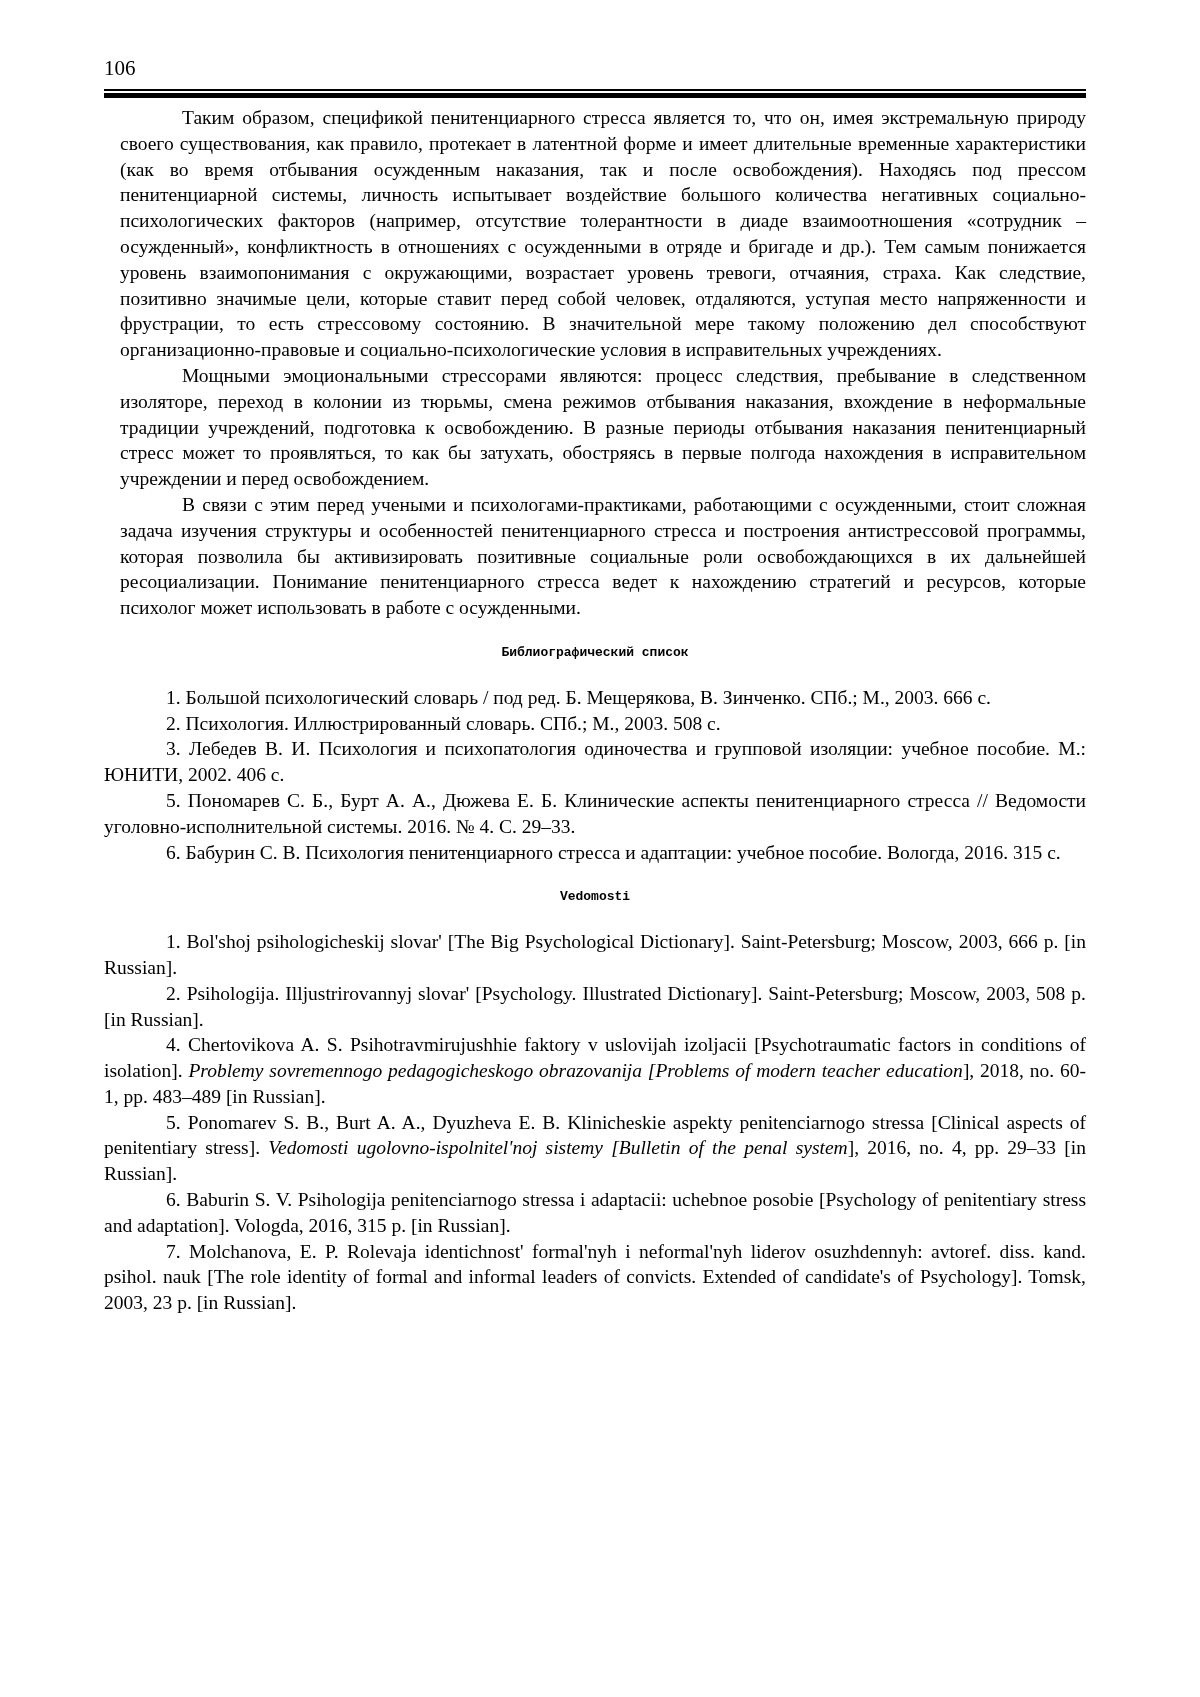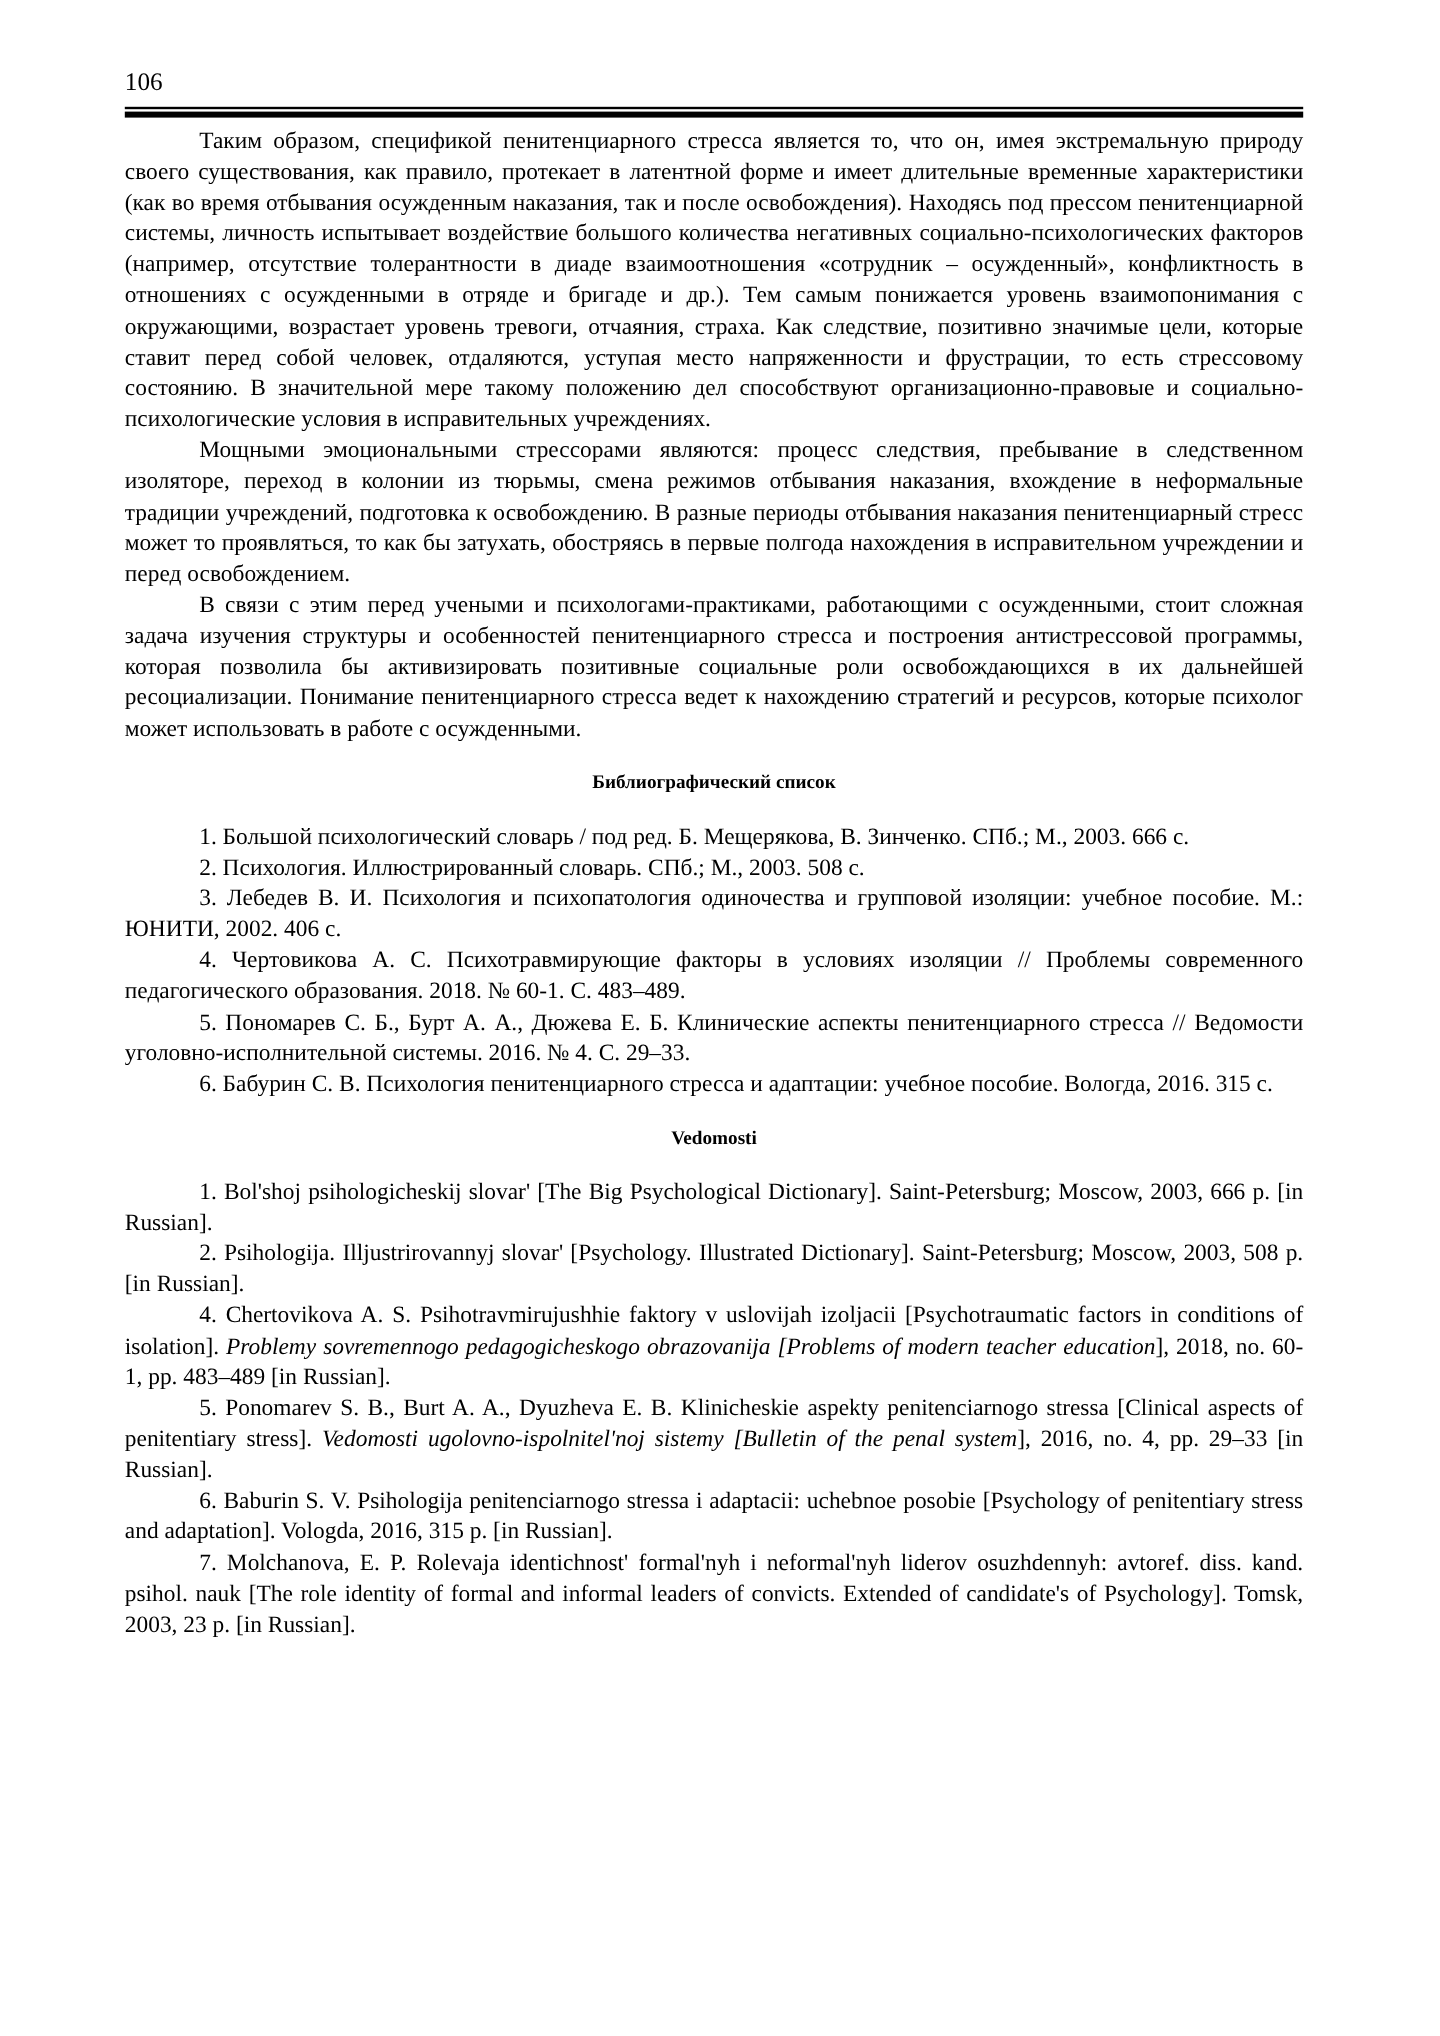--- a/index.html
+++ b/index.html
@@ -23,34 +23,35 @@
     font-weight: bold;
     font-style: italic;
     font-size: 19.5px;
     line-height: 24px;
     margin-top: 5px;
     letter-spacing: 0.4px;
   }
   .header-rule { margin-top: 9px; }
   .header-rule .rule-thin  { height: 2px; background: #000; }
   .header-rule .rule-thick { height: 5px; background: #000; margin-top: 2px; }
-  .article-body { margin-top: 7px; }
+  .article-body { margin-top: 7px; margin-left: 16px; }
   p.bp {
     margin: 0;
     font-size: 19.5px;
     line-height: 25.8px;
     text-align: justify;
     text-indent: 62px;
   }
   h3.sec {
-    font-size: 16px;
+    font-size: 13px;
     line-height: 25.8px;
     text-align: center;
     font-weight: bold;
     margin: 19px 0 19px 0;
+    font-family: Liberation Mono, monospace;
   }
   .it { font-style: italic; }
 </style>
 </head>
 <body>
 
 <div class="page">
   <div class="page-number">106</div>
 
 
@@ -64,21 +65,20 @@
       <p class="bp"><span>Мощными эмоциональными стрессорами являются: процесс следствия, пребывание в следственном изоляторе, переход в колонии из тюрьмы, смена режимов отбывания наказания, вхождение в неформальные традиции учреждений, подготовка к освобождению. В разные периоды отбывания наказания пенитенциарный стресс может то проявляться, то как бы затухать, обостряясь в первые полгода нахождения в исправительном учреждении и перед освобождением.</span></p>
       <p class="bp"><span>В связи с этим перед учеными и психологами-практиками, работающими с осужденными, стоит сложная задача изучения структуры и особенностей пенитенциарного стресса и построения антистрессовой программы, которая позволила бы активизировать позитивные социальные роли освобождающихся в их дальнейшей ресоциализации. Понимание пенитенциарного стресса ведет к нахождению стратегий и ресурсов, которые психолог может использовать в работе с осужденными.</span></p>
     </div>
 
   <h3 class="sec">Библиографический список</h3>
 
   <div class="ref-list">
       <p class="bp"><span>1. Большой психологический словарь / под ред. Б. Мещерякова, В. Зинченко. СПб.; М., 2003. 666 с.</span></p>
       <p class="bp"><span>2. Психология. Иллюстрированный словарь. СПб.; М., 2003. 508 с.</span></p>
       <p class="bp"><span>3. Лебедев В. И. Психология и психопатология одиночества и групповой изоляции: учебное пособие. М.: ЮНИТИ, 2002. 406 с.</span></p>
-      <p class="bp"><span>4. Чертовикова А. С. Психотравмирующие факторы в условиях изоляции // Проблемы современного педагогического образования. 2018. № 60-1. С. 483–489.</span></p>
       <p class="bp"><span>5. Пономарев С. Б., Бурт А. А., Дюжева Е. Б. Клинические аспекты пенитенциарного стресса // Ведомости уголовно-исполнительной системы. 2016. № 4. С. 29–33.</span></p>
       <p class="bp"><span>6. Бабурин С. В. Психология пенитенциарного стресса и адаптации: учебное пособие. Вологда, 2016. 315 с.</span></p>
     </div>
 
   <h3 class="sec">Vedomosti</h3>
 
   <div class="ref-list">
       <p class="bp"><span>1. Bol'shoj psihologicheskij slovar' [The Big Psychological Dictionary]. Saint-Petersburg; Moscow, 2003, 666 p. [in Russian].</span></p>
       <p class="bp"><span>2. Psihologija. Illjustrirovannyj slovar' [Psychology. Illustrated Dictionary]. Saint-Petersburg; Moscow, 2003, 508 p. [in Russian].</span></p>
       <p class="bp"><span>4. Chertovikova A. S. Psihotravmirujushhie faktory v uslovijah izoljacii [Psychotraumatic factors in conditions of isolation]. </span><span class="it">Problemy sovremennogo pedagogicheskogo obrazovanija [Problems of modern teacher education</span><span>], 2018, no. 60-1, pp. 483–489 [in Russian].</span></p>

